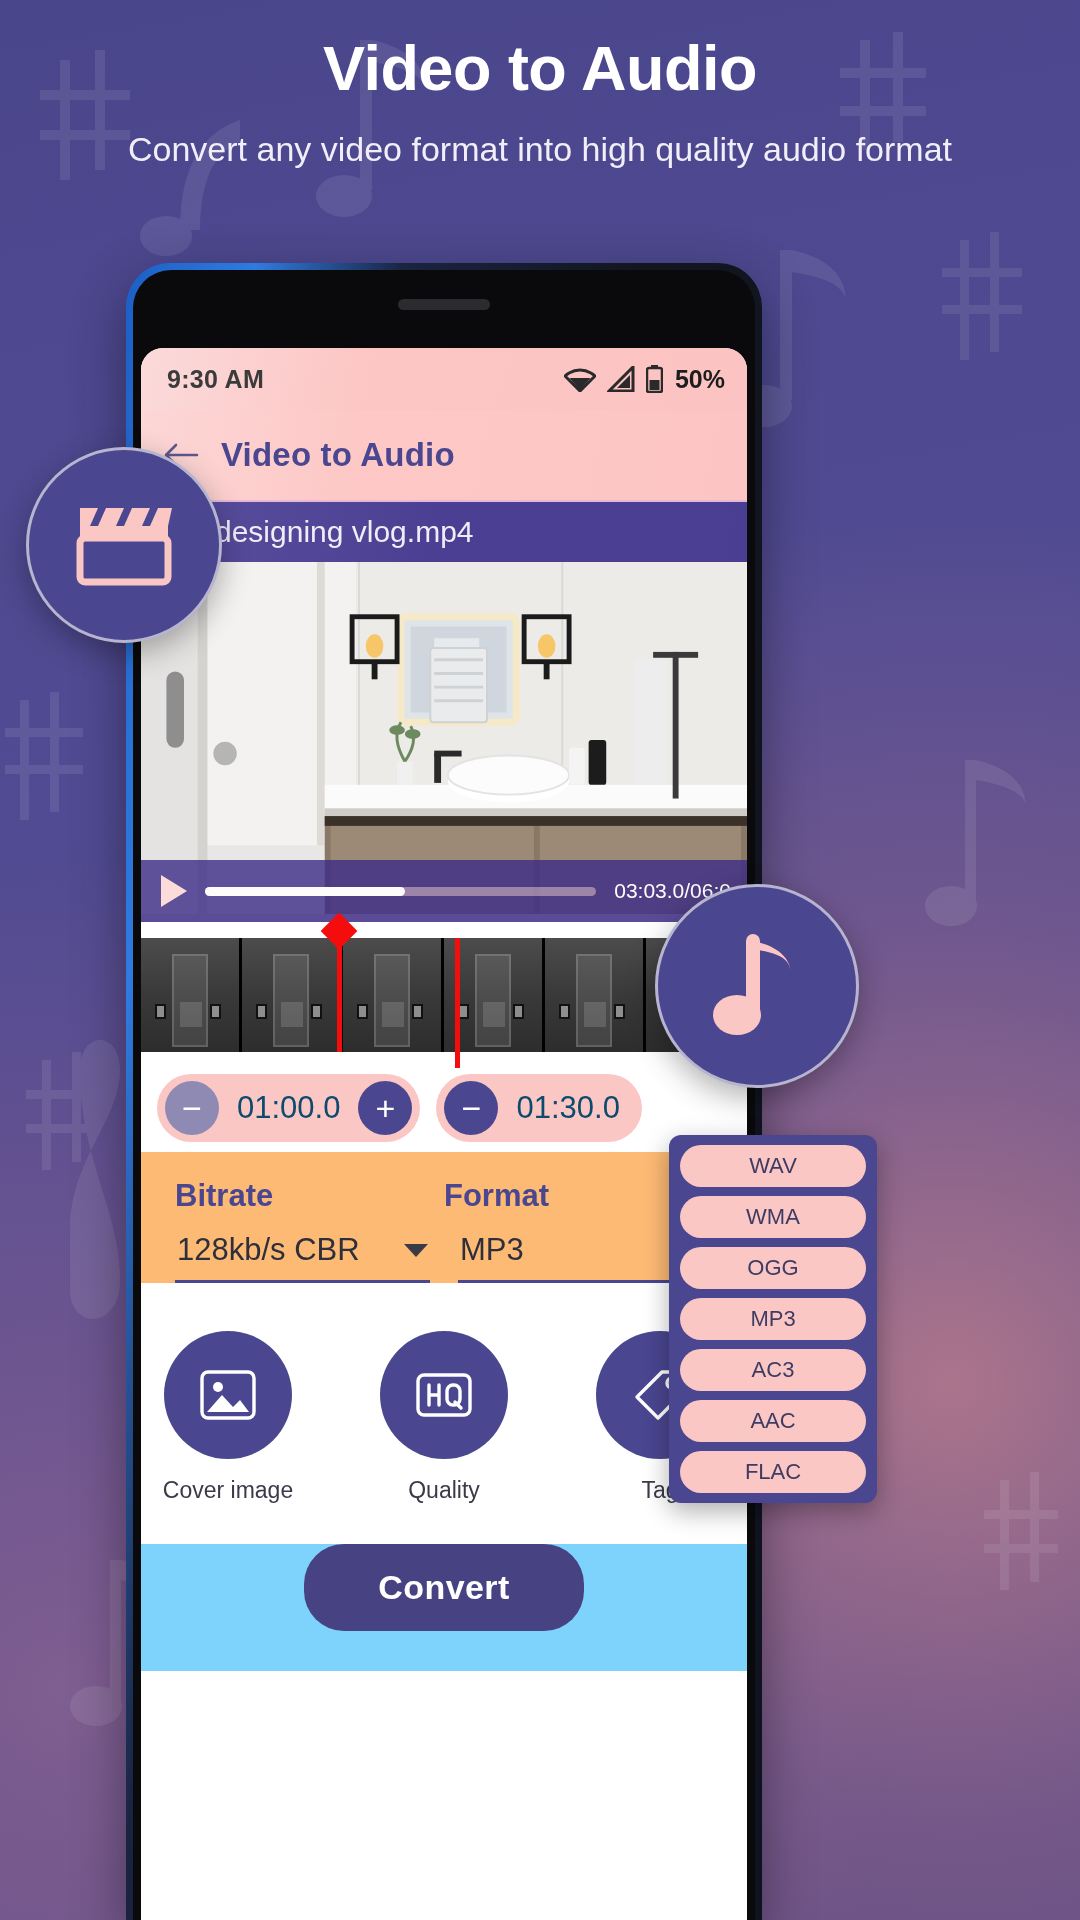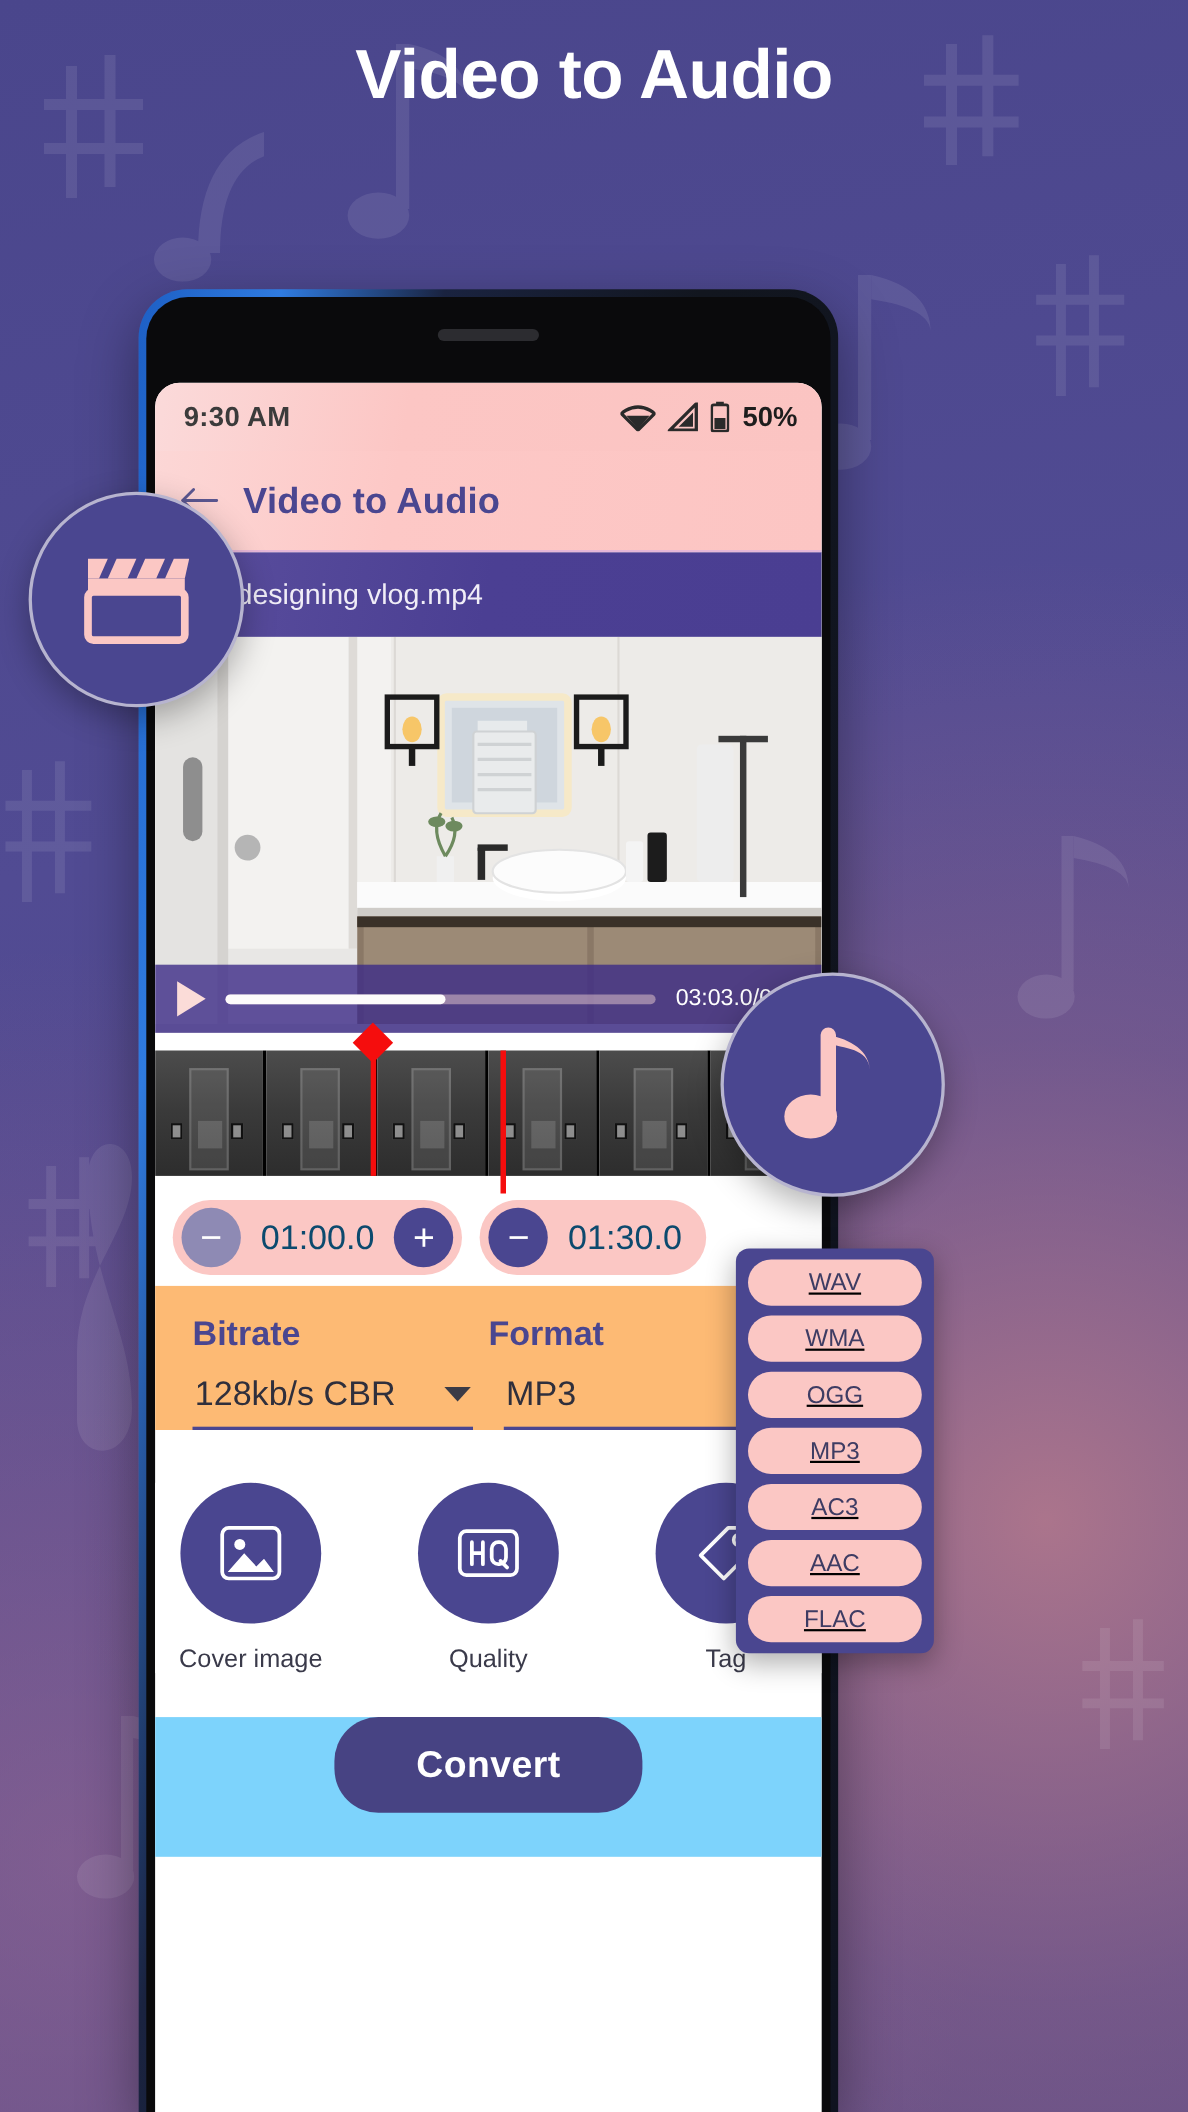--- a/index.html
+++ b/index.html
@@ -73,24 +73,24 @@
 
   
   #appbar {
     height: 90px; background: linear-gradient(100deg,#fcd7d6 0%, #fdc8c6 36%, #fcc5c3 100%);
     display: flex; align-items: center; padding-left: 22px; gap: 22px;
   }
   #appbar .apptitle { font-size: 33px; font-weight: bold; color: #4a4690; letter-spacing: .2px; }
 
   
   #filebar {
-    height: 79px;
+    height: 62px;
     background: linear-gradient(100deg,#5b4f9e 0%,#4b3f93 50%,#4a3e92 100%);
     display: flex; align-items: center; padding-left: 74px;
-    color: #f0edf7; font-size: 26px;
+    color: #f0edf7; font-size: 30px;
     border-top: 2px solid #e6b7d8;
   }
 
   
   #video { position: relative; height: 360px; overflow: hidden; background: #cfcfcf; }
   #bath { position: absolute; inset: 0; }
 
   
   #playerbar {
     position: absolute; left: 0; right: 0; bottom: 0; height: 62px;
@@ -179,23 +179,23 @@
 
   
   #convertwrap { display: flex; justify-content: center; margin-top: 40px; background: #7dd3fc; padding-bottom: 40px; }
   #convert {
     background: #474383; color: #fff; font-size: 34px; font-weight: bold;
     border-radius: 40px; padding: 24px 74px; letter-spacing: .4px;
   }
 
   
   #dropdown {
-    position: absolute; left: 669px; top: 1135px; width: 180px;
+    position: absolute; left: 669px; top: 1135px; width: 208px;
     background: #4a4690; border-radius: 12px; padding: 10px 11px;
-    z-index: 9; box-shadow: 0 8px 26px rgba(0,0,0,.32); text-decoration: underline;
+    z-index: 9; box-shadow: 0 8px 26px rgba(0,0,0,.32);
   }
   .ddopt {
     background: #fbc7c4; border-radius: 22px; height: 42px; margin-bottom: 9px;
     display: flex; align-items: center; justify-content: center;
     font-size: 22px; color: #3e3c63;
   }
   .ddopt:last-child { margin-bottom: 0; }
 
   
   .badge {
@@ -238,20 +238,21 @@
         <ellipse cx="606" cy="1836" rx="26" ry="20"></ellipse>
       <path d="M420 1840 h11 v80 h-11z"></path>
         <ellipse cx="406" cy="1916" rx="26" ry="20"></ellipse>
       <path d="M230 470 h10 v110 h-10z M258 462 h10 v110 h-10z M213 498 h72 v10 h-72z M213 532 h72 v10 h-72z"></path>
     </g>
   </svg>
 </div>
 
 <div id="header">
   <div id="title">Video to Audio</div>
+  <div id="subtitle">Convert any video format into high quality audio format</div>
 </div>
 
 <div id="phone">
   <div id="bezel">
     <div id="speaker"></div>
 
     <div id="screen">
 
       <div id="statusbar">
         <div id="clock">9:30 AM</div>

